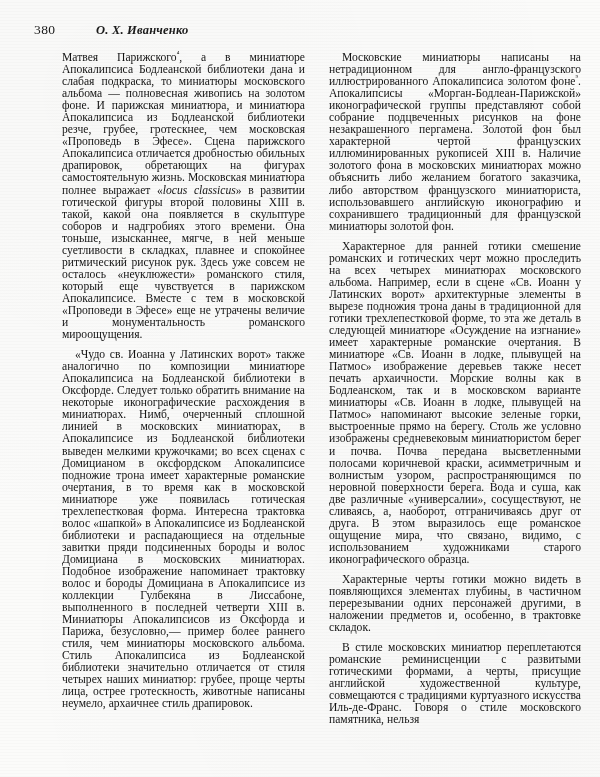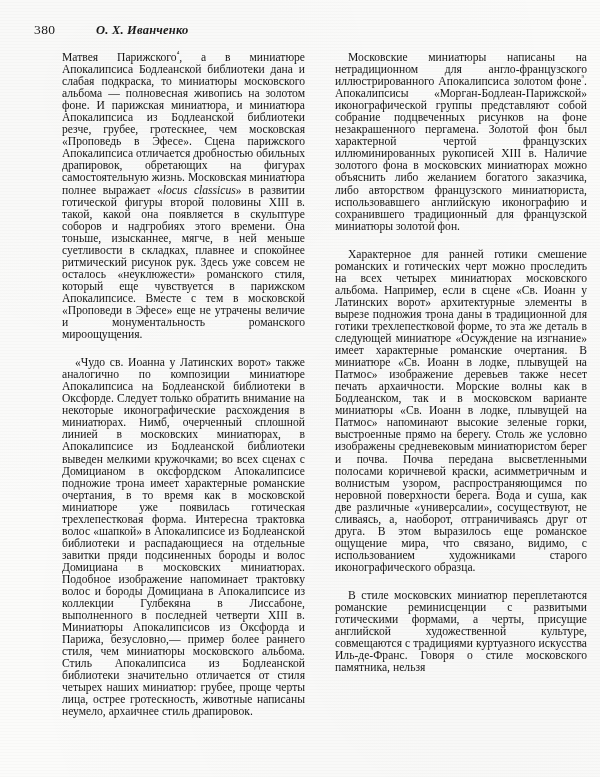--- a/index.html
+++ b/index.html
@@ -59,21 +59,21 @@
     flex: 0 0 auto;
   }
 
   .columns {
     position: absolute;
     top: 52px;
     left: 62px;
     right: 22px;
     bottom: 10px;
     display: flex;
-    gap: 30px;
+    gap: 24px;
   }
   .col {
     width: 243px;
     flex: 0 0 243px;
   }
   .col.right {
     width: 252px;
     flex: 0 0 252px;
   }
 
@@ -82,21 +82,21 @@
     text-align: justify;
     text-justify: inter-word;
     font-size: 11.6px;
     line-height: 12.05px;
     text-indent: 13px;
     hyphens: manual;
     -webkit-hyphens: manual;
     word-spacing: 0.1px;
   }
   p.para.no-indent { text-indent: 0; }
-  p.para + p.para { margin-top: 16px; }
+  p.para + p.para { margin-top: 8px; }
 
   .lat {
     font-style: italic;
     font-family: "Liberation Serif", "DejaVu Serif", serif;
   }
   sup.fn {
     font-size: 7.4px;
     vertical-align: super;
     line-height: 0;
   }
@@ -124,19 +124,20 @@
   <div class="columns">
 
     <div class="col left">
       <p class="para no-indent">Матвея Парижского<sup class="fn">⁴</sup>, а в миниатюре Апокалипсиса Бодлеанской библиотеки дана и слабая подкраска, то миниатюры московского альбома — полновесная живопись на золотом фоне. И парижская миниатюра, и миниатюра Апокалипсиса из Бодлеанской библиотеки резче, грубее, гротескнее, чем московская «Проповедь в Эфесе». Сцена парижского Апокалипсиса отличается дробностью обильных драпировок, обретающих на фигурах самостоятельную жизнь. Московская миниатюра полнее выражает «<span class="lat">locus classicus</span>» в развитии готической фигуры второй половины XIII в. такой, какой она появляется в скульптуре соборов и надгробиях этого времени. Она тоньше, изысканнее, мягче, в ней меньше суетливости в складках, плавнее и спокойнее ритмический рисунок рук. Здесь уже совсем не осталось «неуклюжести» романского стиля, который еще чувствуется в парижском Апокалипсисе. Вместе с тем в московской «Проповеди в Эфесе» еще не утрачены величие и монументальность романского мироощущения.</p>
       <p class="para">«Чудо св. Иоанна у Латинских ворот» также аналогично по композиции миниатюре Апокалипсиса на Бодлеанской библиотеки в Оксфорде. Следует только обратить внимание на некоторые иконографические расхождения в миниатюрах. Нимб, очерченный сплошной линией в московских миниатюрах, в Апокалипсисе из Бодлеанской библиотеки выведен мелкими кружочками; во всех сценах с Домицианом в оксфордском Апокалипсисе подножие трона имеет характерные романские очертания, в то время как в московской миниатюре уже появилась готическая трехлепестковая форма. Интересна трактовка волос «шапкой» в Апокалипсисе из Бодлеанской библиотеки и распадающиеся на отдельные завитки пряди подсиненных бороды и волос Домициана в московских миниатюрах. Подобное изображение напоминает трактовку волос и бороды Домициана в Апокалипсисе из коллекции Гулбекяна в Лиссабоне, выполненного в последней четверти XIII в. Миниатюры Апокалипсисов из Оксфорда и Парижа, безусловно,— пример более раннего стиля, чем миниатюры московского альбома. Стиль Апокалипсиса из Бодлеанской библиотеки значительно отличается от стиля четырех наших миниатюр: грубее, проще черты лица, острее гротескность, животные написаны неумело, архаичнее стиль драпировок.</p>
     </div>
 
     <div class="col right">
       <p class="para">Московские миниатюры написаны на нетрадиционном для англо-французского иллюстрированного Апокалипсиса золотом фоне<sup class="fn">⁹</sup>. Апокалипсисы «Морган-Бодлеан-Парижской» иконографической группы представляют собой собрание подцвеченных рисунков на фоне незакрашенного пергамена. Золотой фон был характерной чертой французских иллюминированных рукописей XIII в. Наличие золотого фона в московских миниатюрах можно объяснить либо желанием богатого заказчика, либо авторством французского миниатюриста, использовавшего английскую иконографию и сохранившего традиционный для французской миниатюры золотой фон.</p>
       <p class="para">Характерное для ранней готики смешение романских и готических черт можно проследить на всех четырех миниатюрах московского альбома. Например, если в сцене «Св. Иоанн у Латинских ворот» архитектурные элементы в вырезе подножия трона даны в традиционной для готики трехлепестковой форме, то эта же деталь в следующей миниатюре «Осуждение на изгнание» имеет характерные романские очертания. В миниатюре «Св. Иоанн в лодке, плывущей на Патмос» изображение деревьев также несет печать архаичности. Морские волны как в Бодлеанском, так и в московском варианте миниатюры «Св. Иоанн в лодке, плывущей на Патмос» напоминают высокие зеленые горки, выстроенные прямо на берегу. Столь же условно изображены средневековым миниатюристом берег и почва. Почва передана высветленными полосами коричневой краски, асимметричным и волнистым узором, распространяющимся по неровной поверхности берега. Вода и суша, как две различные «универсалии», сосуществуют, не сливаясь, а, наоборот, отграничиваясь друг от друга. В этом выразилось еще романское ощущение мира, что связано, видимо, с использованием художниками старого иконографического образца.</p>
+      <p class="para">Характерные черты готики можно видеть в появляющихся элементах глубины, в частичном перерезывании одних персонажей другими, в наложении предметов и, особенно, в трактовке складок.</p>
       <p class="para">В стиле московских миниатюр переплетаются романские реминисценции с развитыми готическими формами, а черты, присущие английской художественной культуре, совмещаются с традициями куртуазного искусства Иль-де-Франс. Говоря о стиле московского памятника, нельзя</p>
     </div>
 
   </div>
 
   <div class="grain"></div>
 </div>
 
 </body></html>

